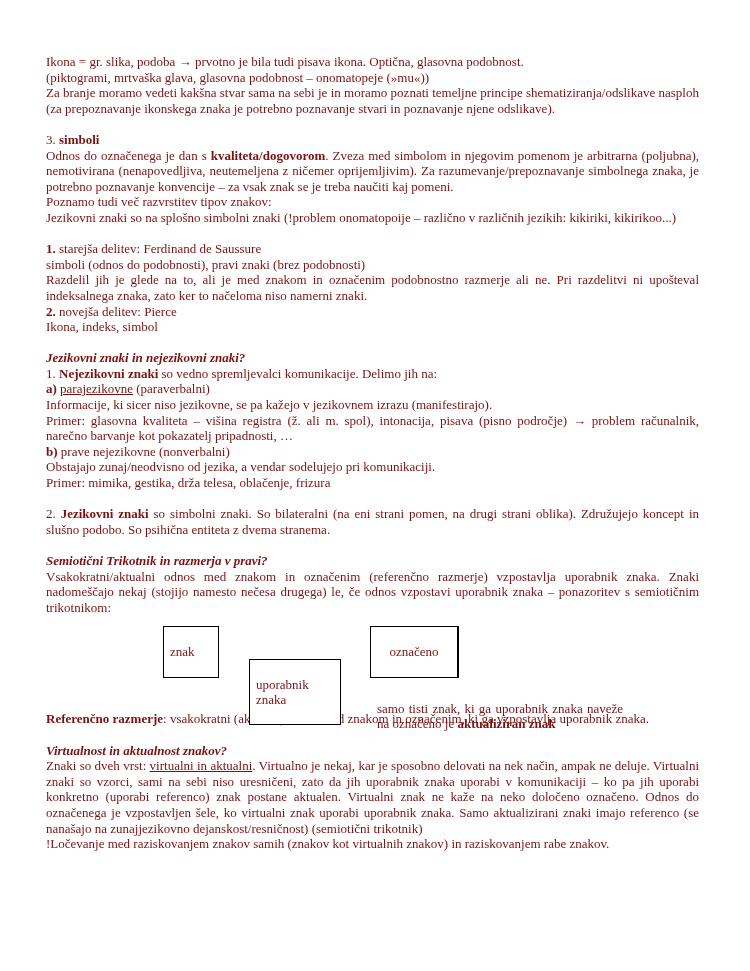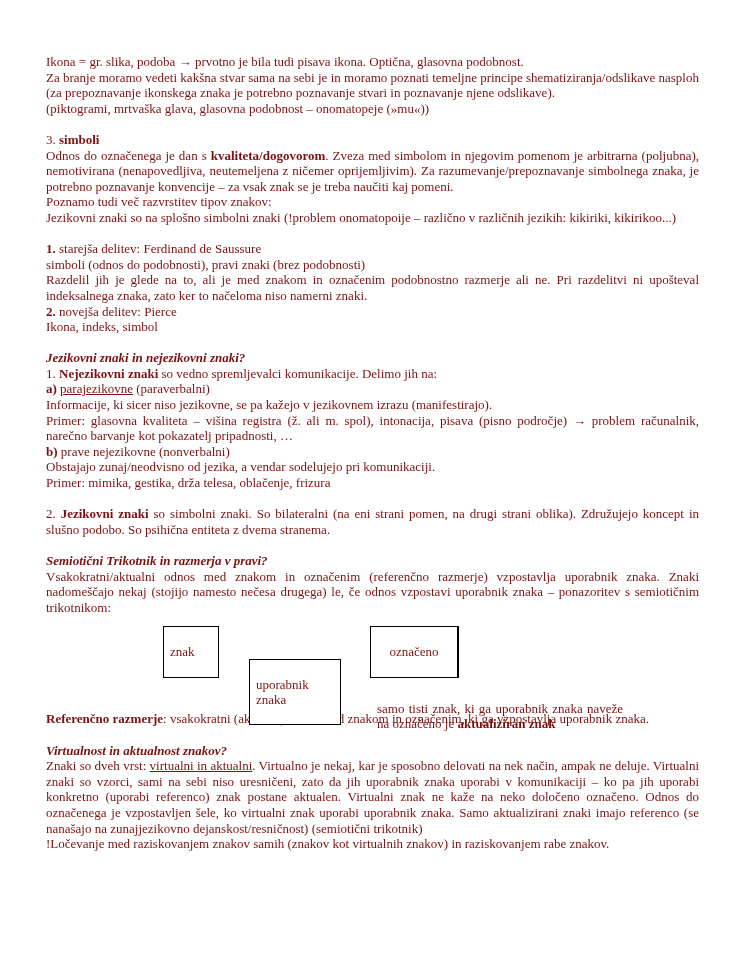--- a/index.html
+++ b/index.html
@@ -23,22 +23,22 @@
   .box-oznaceno { left: 324px; top: 11px; width: 74px; height: 16px; border-right-width: 2px; text-align: center; }
   .box-uporabnik { left: 203px; top: 44px; width: 78px; height: 30px; }
   .diag-note { position: absolute; left: 331px; top: 46px; width: 246px; text-align: justify; line-height: 15px; margin-top: 40px; }
 </style>
 </head>
 <body>
 
 <div class="page">
 
   <p><span>Ikona = gr. slika, podoba </span><span>→</span><span> prvotno je bila tudi pisava ikona. Optična, glasovna podobnost.</span></p>
+  <p>(piktogrami, mrtvaška glava, glasovna podobnost – onomatopeje (»mu«))</p>
   <p>Za branje moramo vedeti kakšna stvar sama na sebi je in moramo poznati temeljne principe shematiziranja/odslikave nasploh (za prepoznavanje ikonskega znaka je potrebno poznavanje stvari in poznavanje njene odslikave).</p>
-  <p>(piktogrami, mrtvaška glava, glasovna podobnost – onomatopeje (»mu«))</p>
   <div class="gap"></div>
 
   <p><span>3. </span><b>simboli</b></p>
   <p><span>Odnos do označenega je dan s </span><b>kvaliteta/dogovorom</b><span>. Zveza med simbolom in njegovim pomenom je arbitrarna (poljubna), nemotivirana (nenapovedljiva, neutemeljena z ničemer oprijemljivim). Za razumevanje/prepoznavanje simbolnega znaka, je potrebno poznavanje konvencije – za vsak znak se je treba naučiti kaj pomeni.</span></p>
   <p>Poznamo tudi več razvrstitev tipov znakov:</p>
   <p>Jezikovni znaki so na splošno simbolni znaki (!problem onomatopoije – različno v različnih jezikih: kikiriki, kikirikoo...)</p>
   <div class="gap"></div>
 
   <p><b>1.</b><span> starejša delitev: Ferdinand de Saussure</span></p>
   <p>simboli (odnos do podobnosti), pravi znaki (brez podobnosti)</p>

